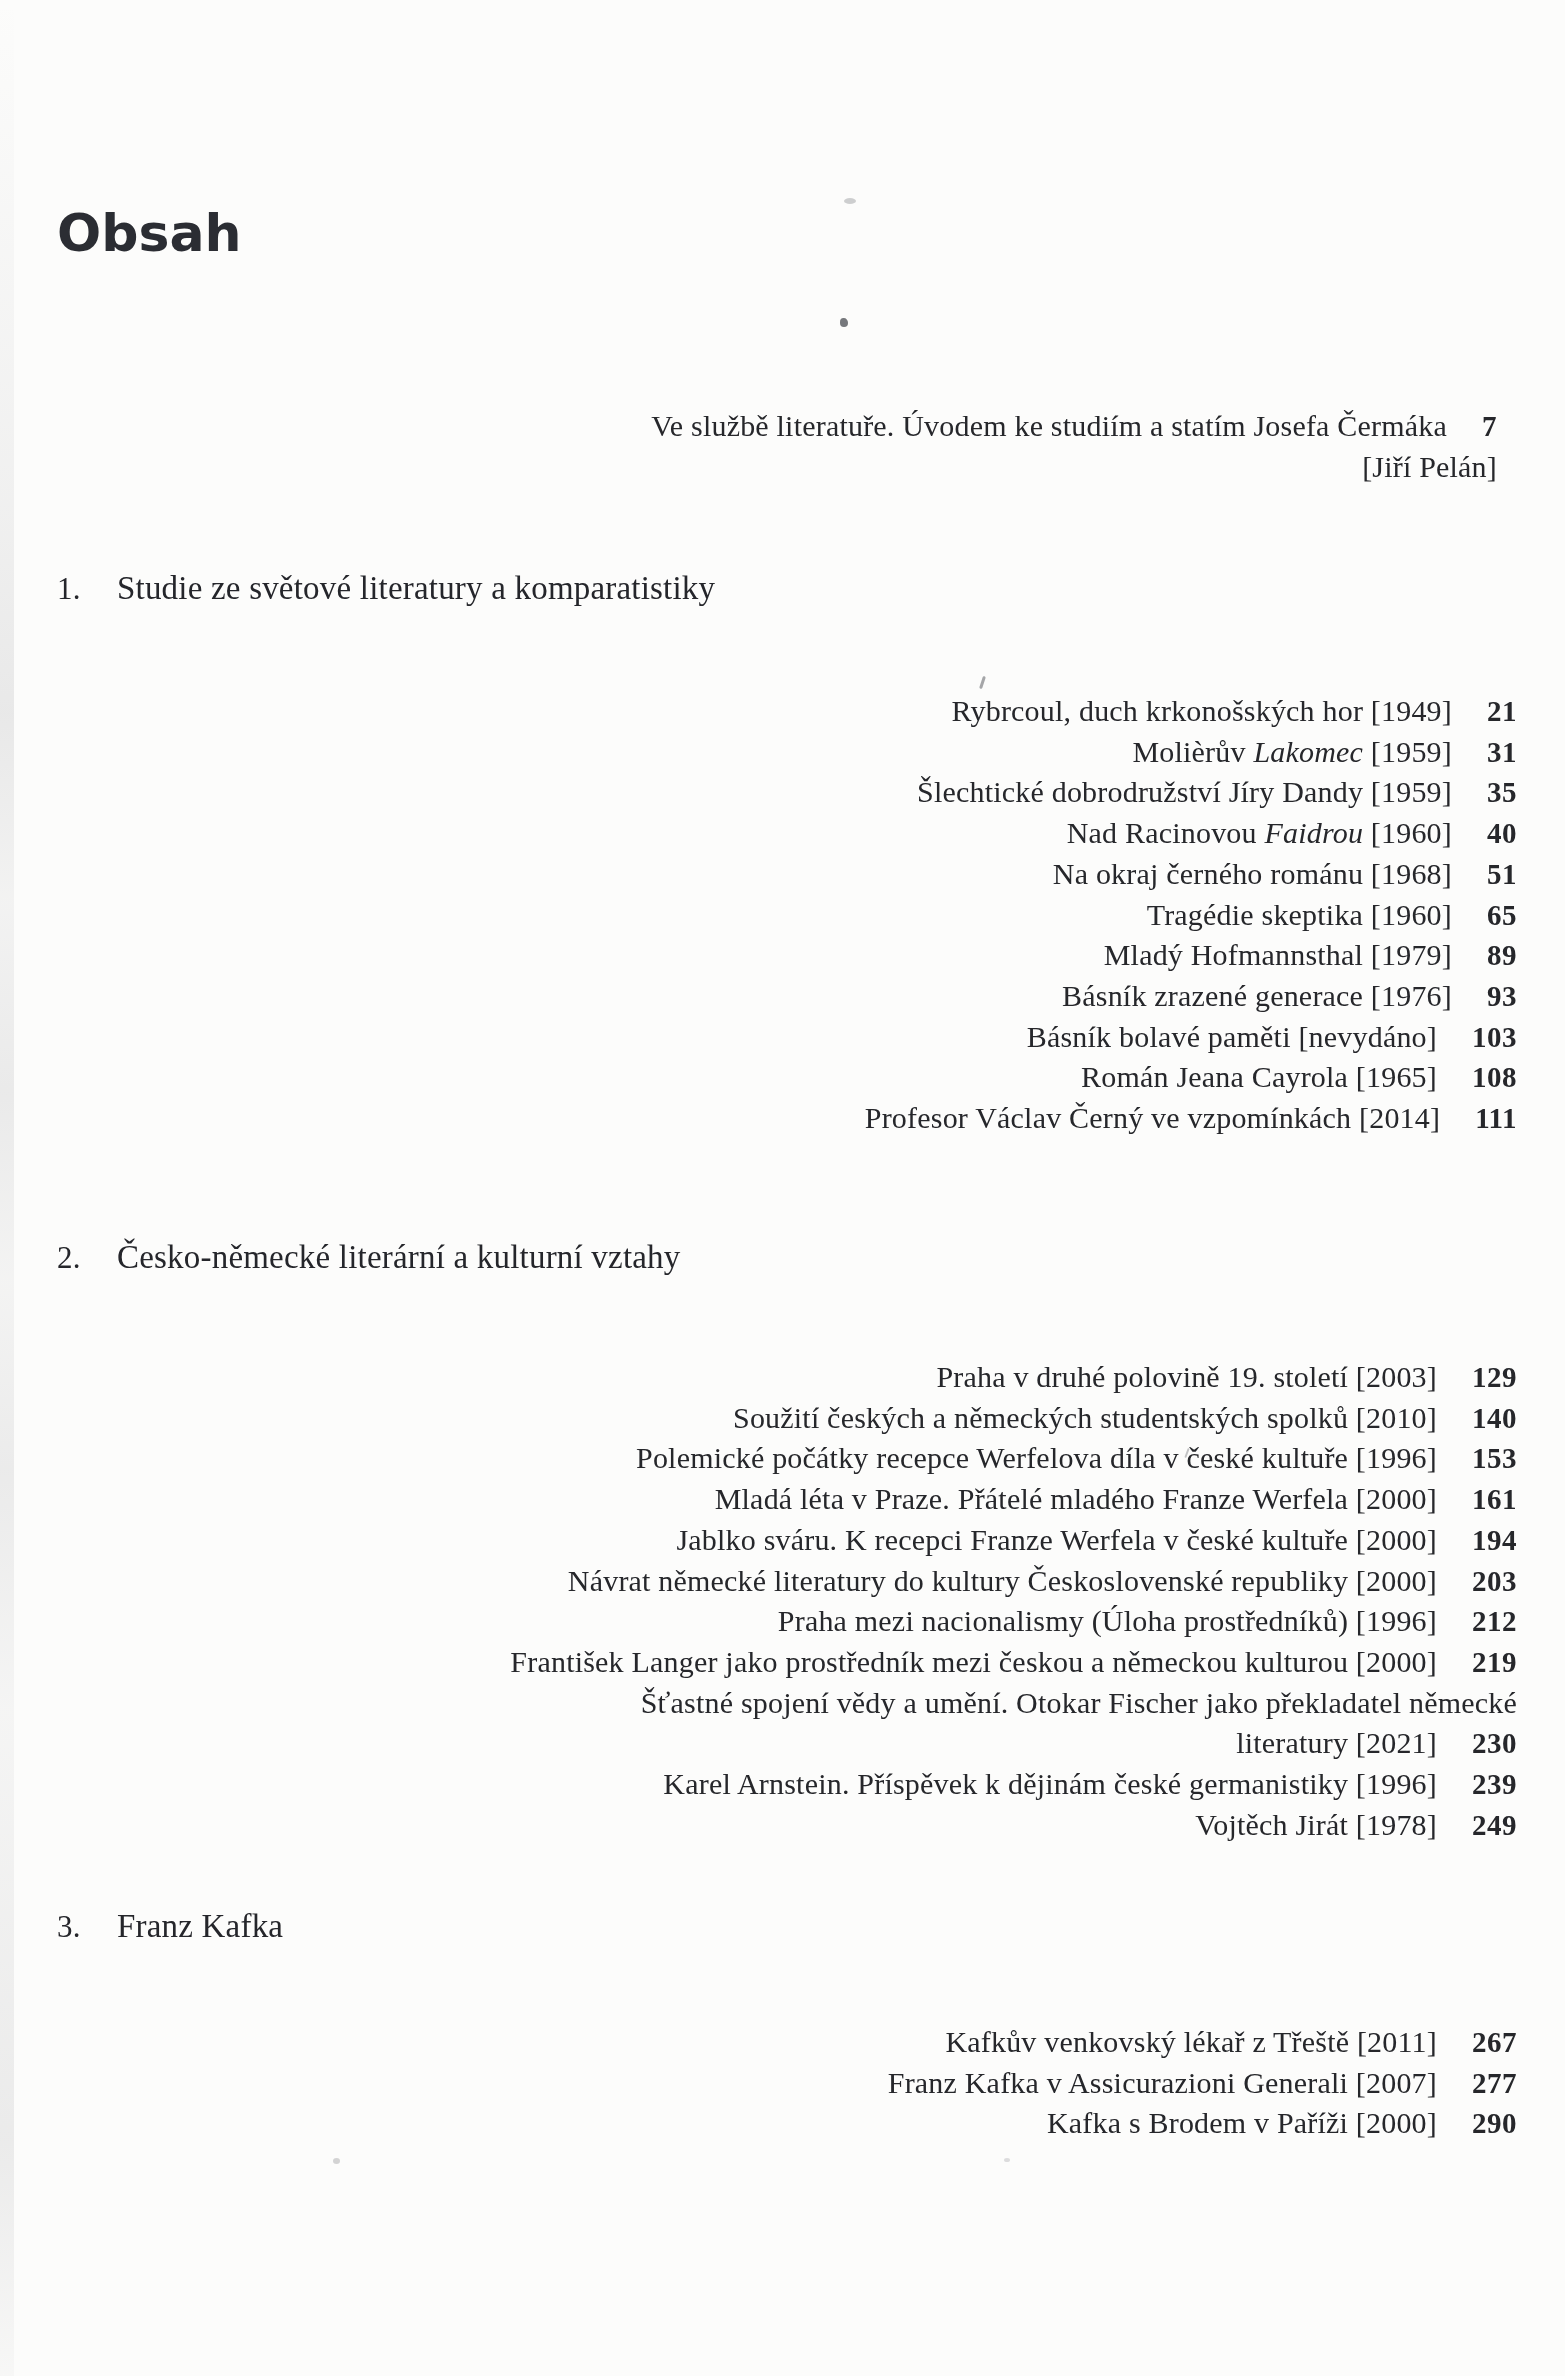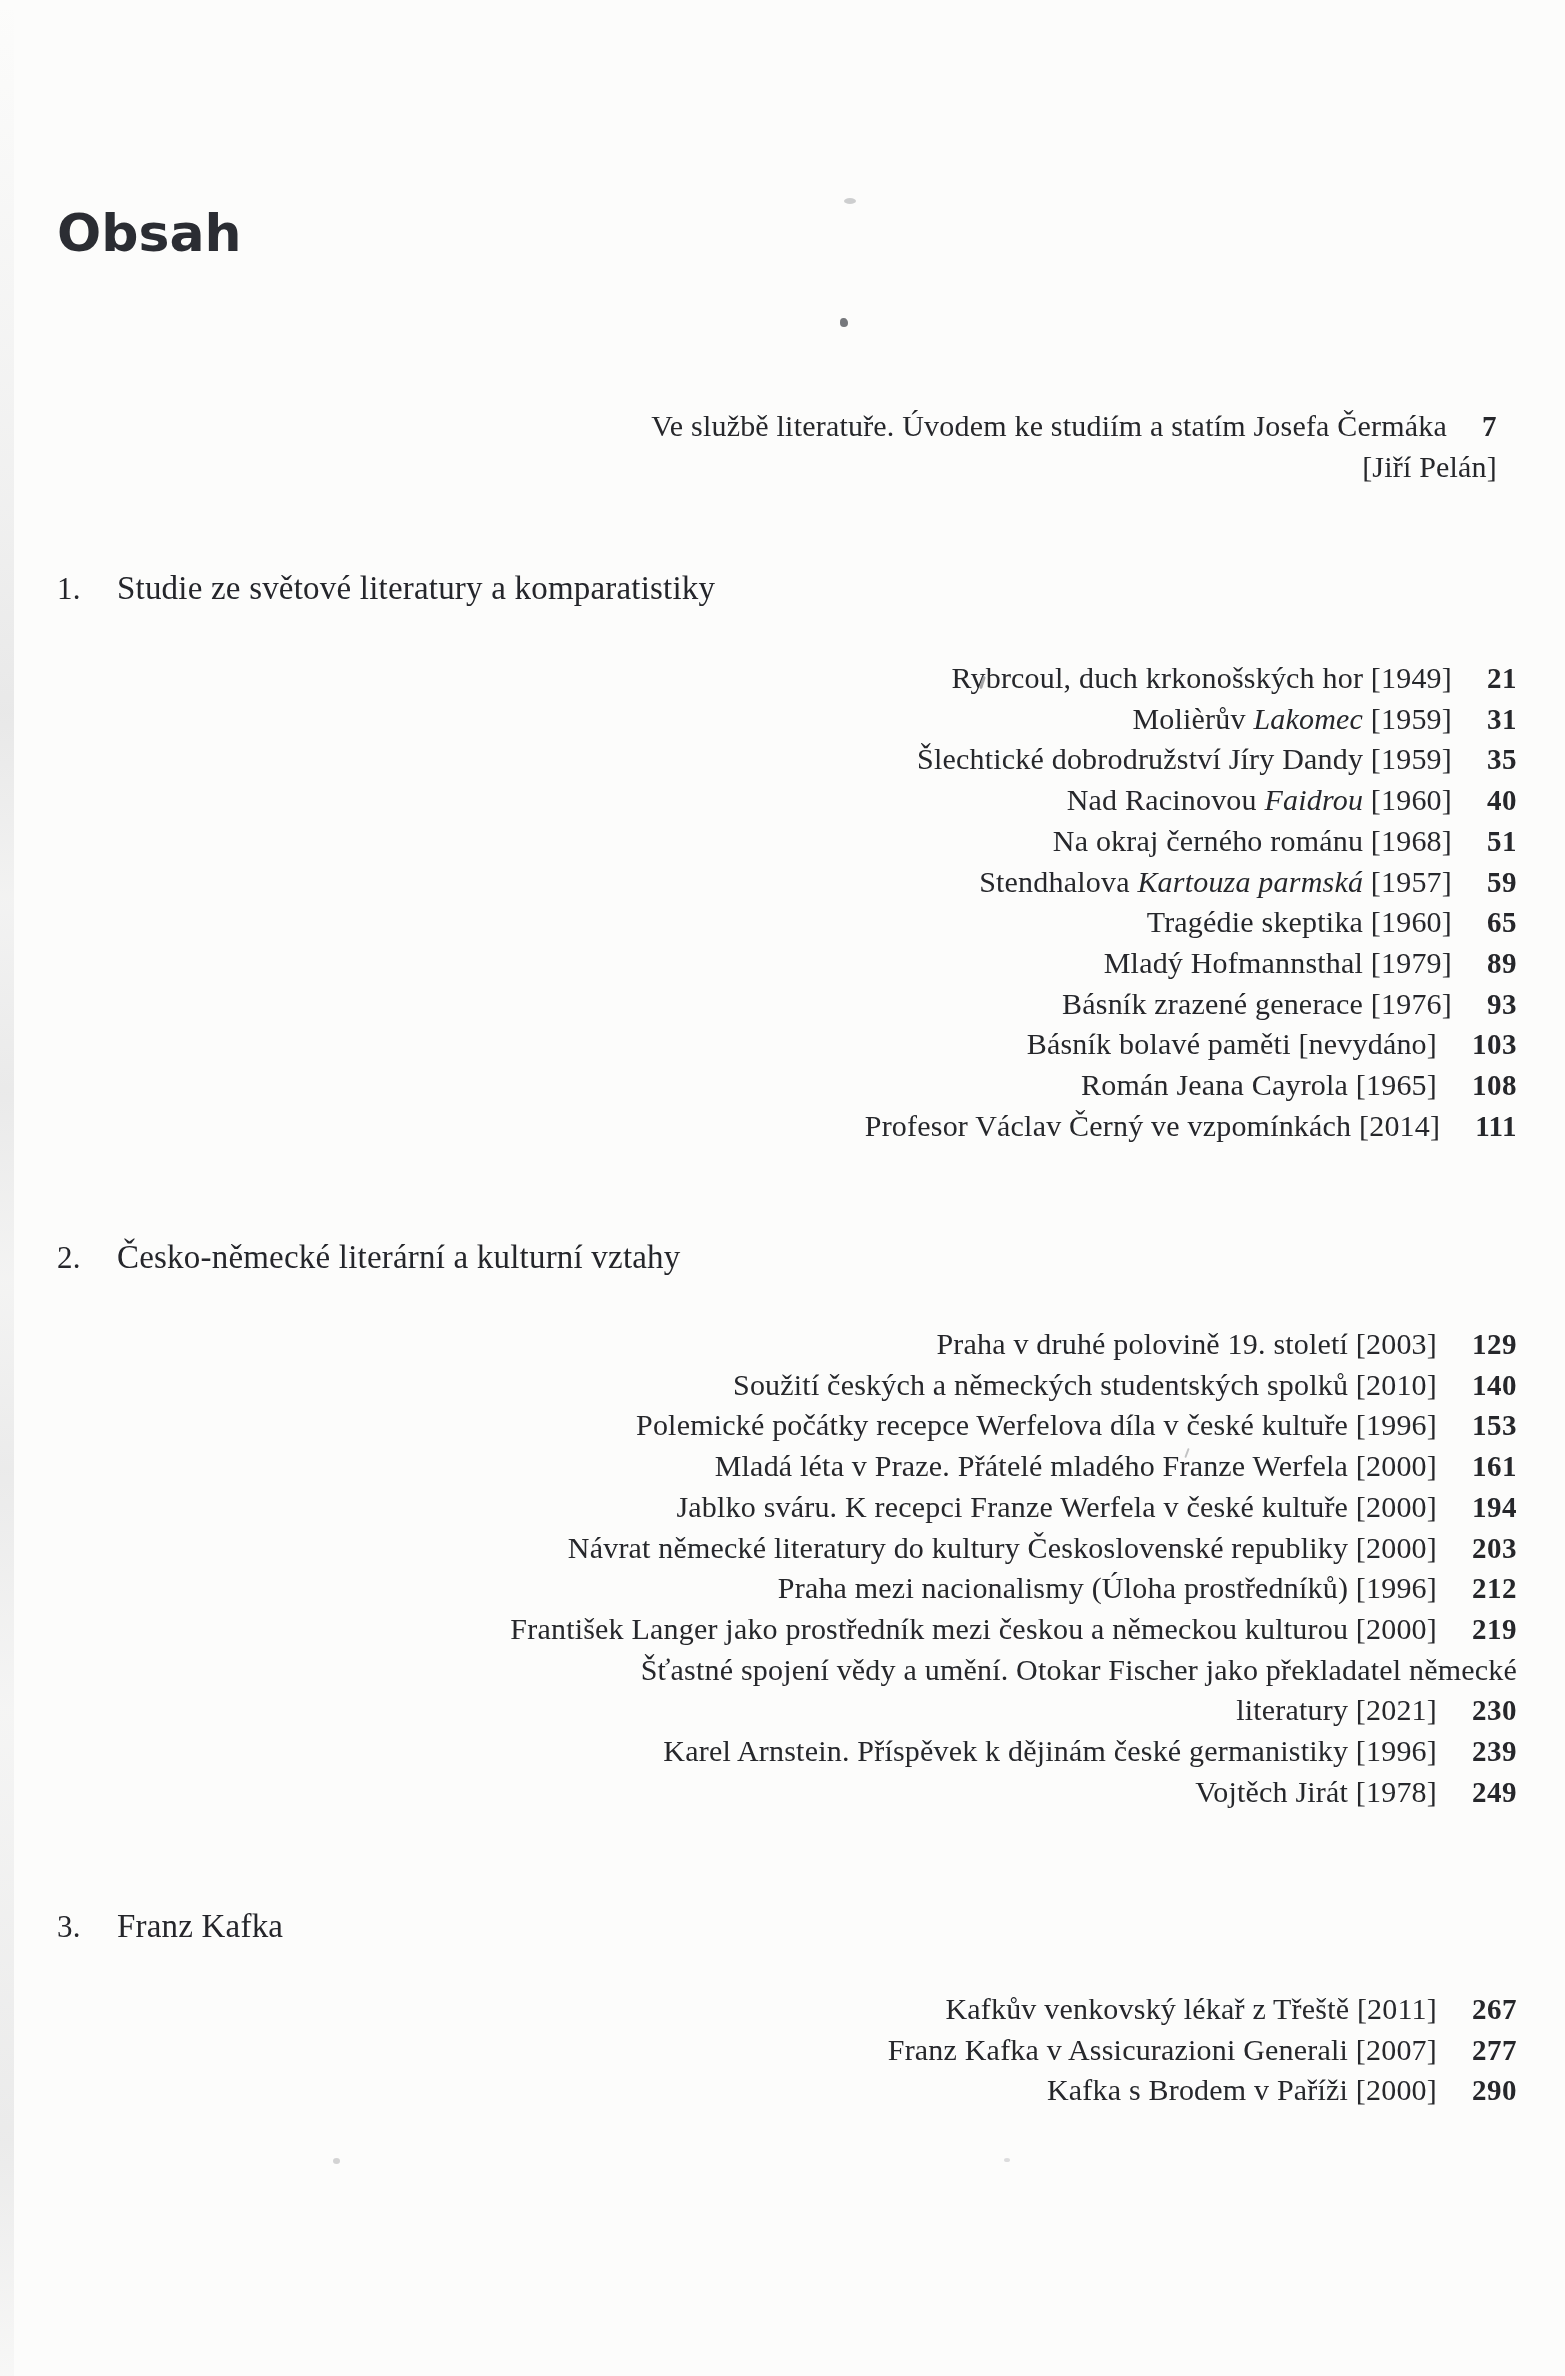--- a/index.html
+++ b/index.html
@@ -84,20 +84,21 @@
   }
   .sec-head .sec-num {
     display: inline-block;
     width: 60px;
     font-size: 31px;
   }
   .sec-list {
     position: absolute;
     left: 57px;
     width: 1460px;
+    margin-top: 33px;
   }
   
   .speck {
     position: absolute;
     pointer-events: none;
   }
   .speck-dot1 {
     left: 840px; top: 318px;
     width: 8px; height: 9px;
     background: #5e6065;
@@ -156,21 +157,20 @@
     </div>
 
   <div id="sections-root">
       <div class="sec-head" style="top: 566px;"><span class="sec-num">1.</span><span>Studie ze světové literatury a komparatistiky</span></div>
       <div class="sec-list" style="top: 658px;">
         <div class="toc-line"><span>Rybrcoul, duch krkonošských hor [1949]</span><span class="pg">21</span></div>
         <div class="toc-line"><span>Molièrův </span><span class="it">Lakomec</span><span> [1959]</span><span class="pg">31</span></div>
         <div class="toc-line"><span>Šlechtické dobrodružství Jíry Dandy [1959]</span><span class="pg">35</span></div>
         <div class="toc-line"><span>Nad Racinovou </span><span class="it">Faidrou</span><span> [1960]</span><span class="pg">40</span></div>
         <div class="toc-line"><span>Na okraj černého románu [1968]</span><span class="pg">51</span></div>
-        <div class="toc-line"><span>Stendhalova </span><span class="it">Kartouza parmská</span><span> [1957]</span><span class="pg">59</span></div>
         <div class="toc-line"><span>Tragédie skeptika [1960]</span><span class="pg">65</span></div>
         <div class="toc-line"><span>Mladý Hofmannsthal [1979]</span><span class="pg">89</span></div>
         <div class="toc-line"><span>Básník zrazené generace [1976]</span><span class="pg">93</span></div>
         <div class="toc-line"><span>Básník bolavé paměti [nevydáno]</span><span class="pg">103</span></div>
         <div class="toc-line"><span>Román Jeana Cayrola [1965]</span><span class="pg">108</span></div>
         <div class="toc-line"><span>Profesor Václav Černý ve vzpomínkách [2014]</span><span class="pg">111</span></div>
       </div>
       <div class="sec-head" style="top: 1235px;"><span class="sec-num">2.</span><span>Česko-německé literární a kulturní vztahy</span></div>
       <div class="sec-list" style="top: 1324px;">
         <div class="toc-line"><span>Praha v druhé polovině 19. století [2003]</span><span class="pg">129</span></div>

